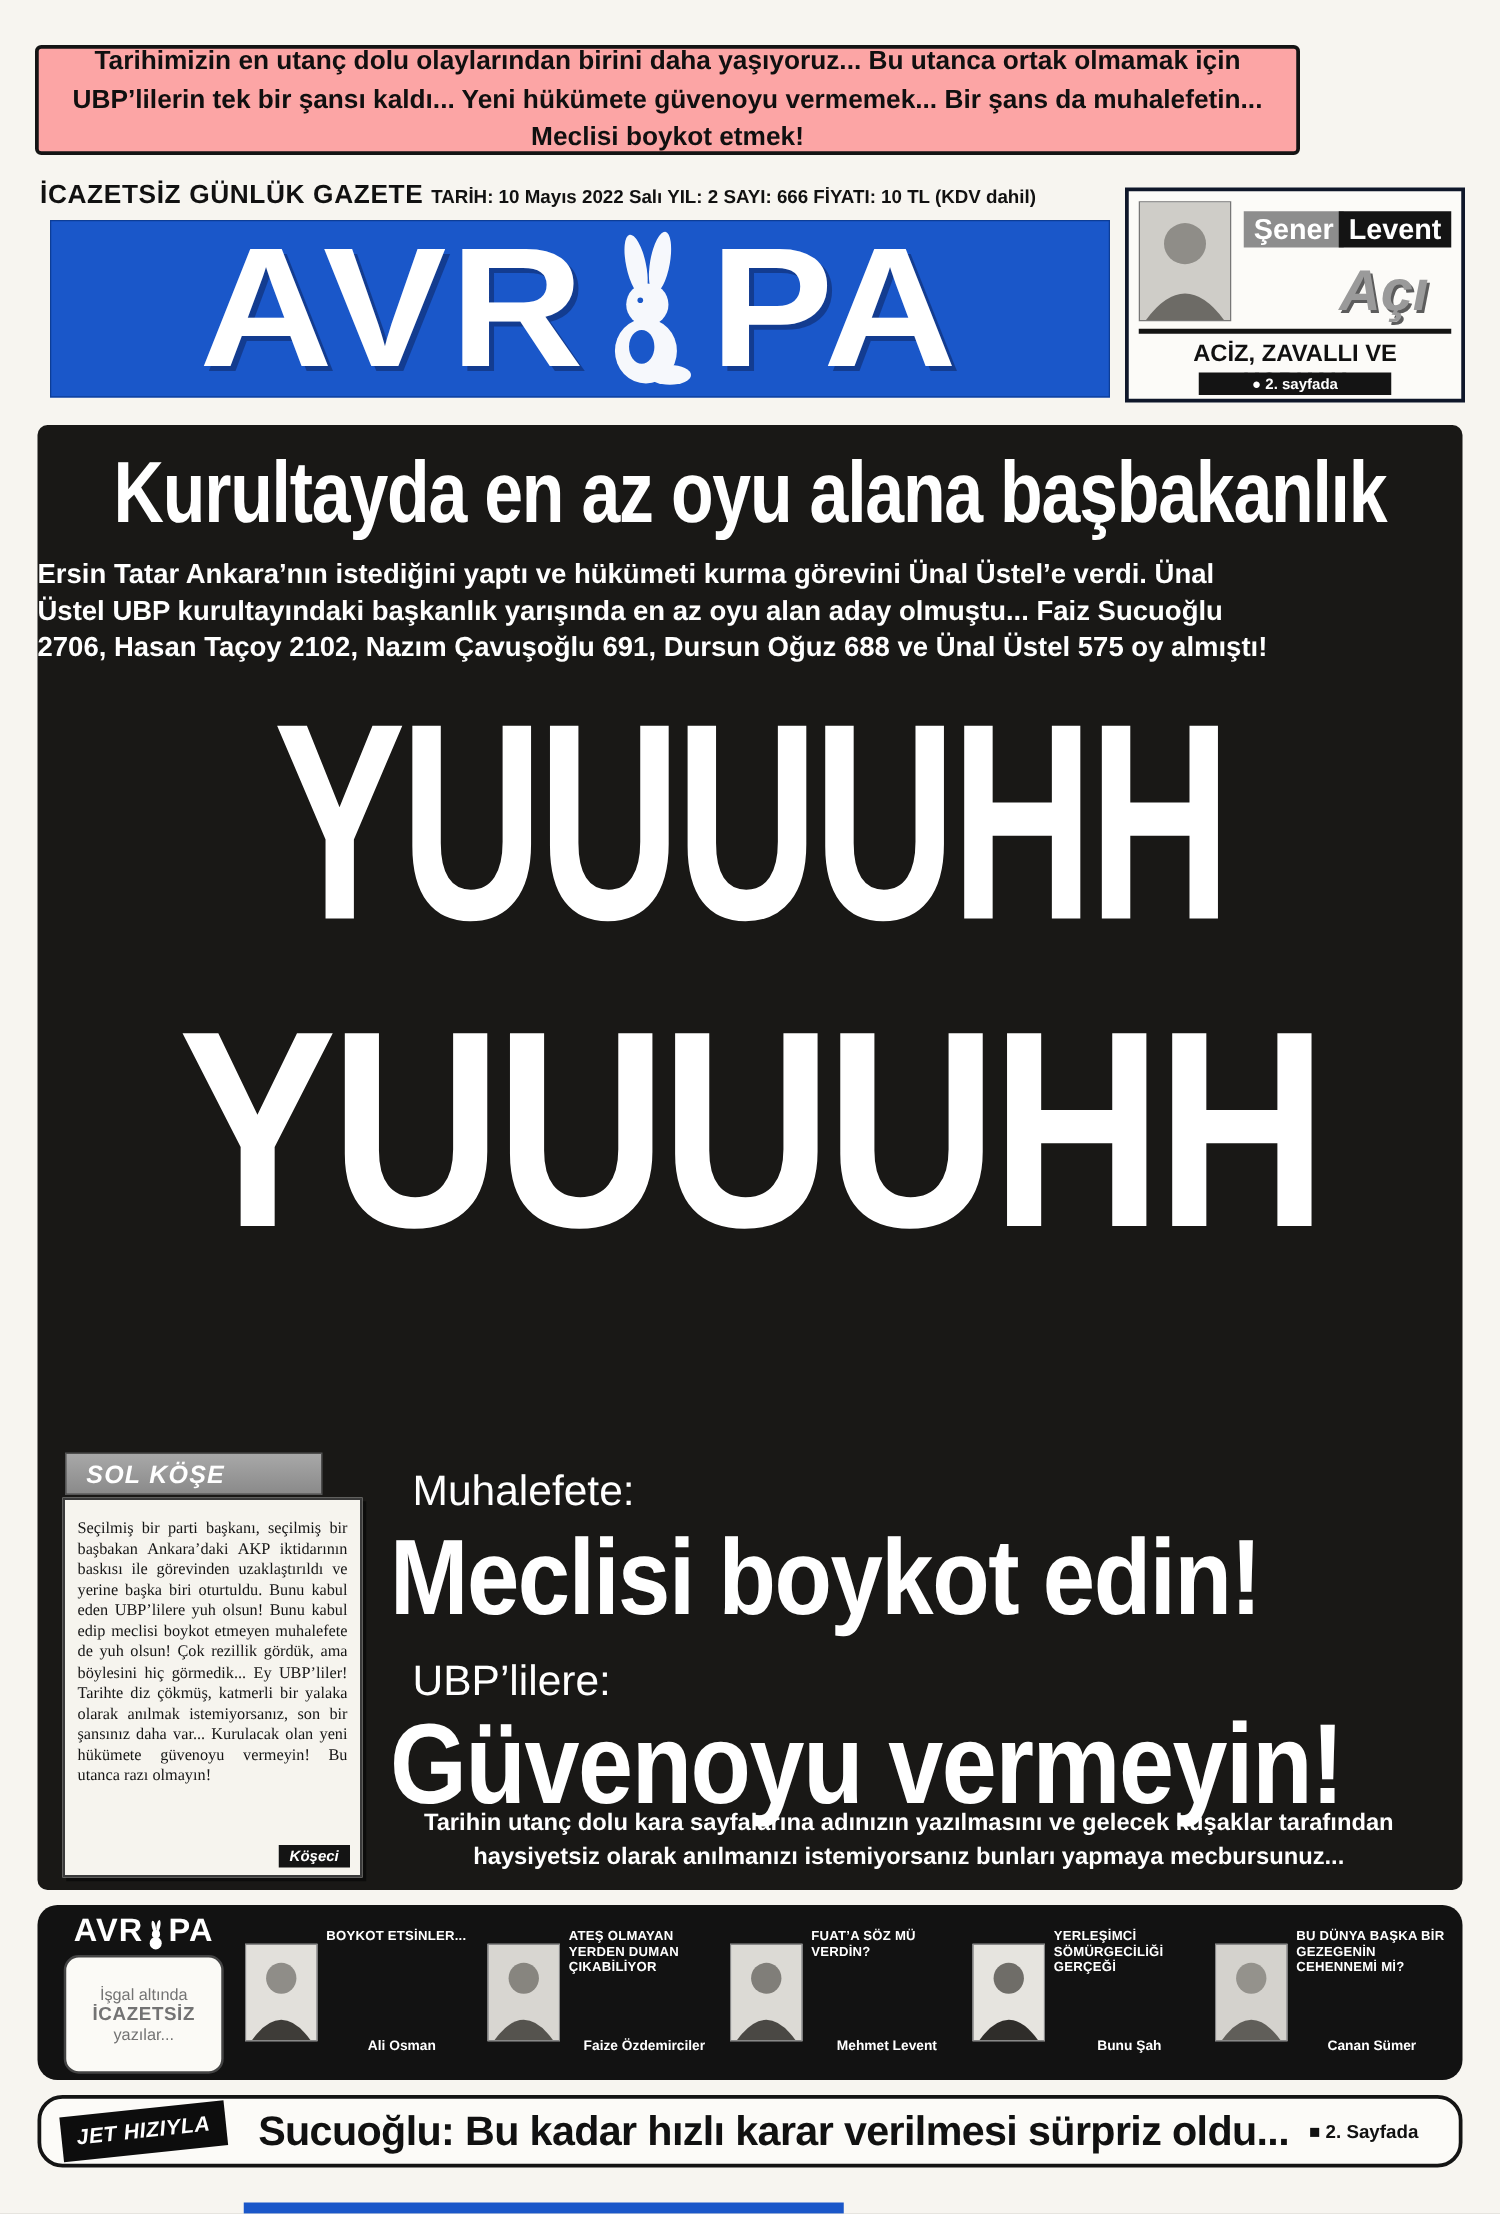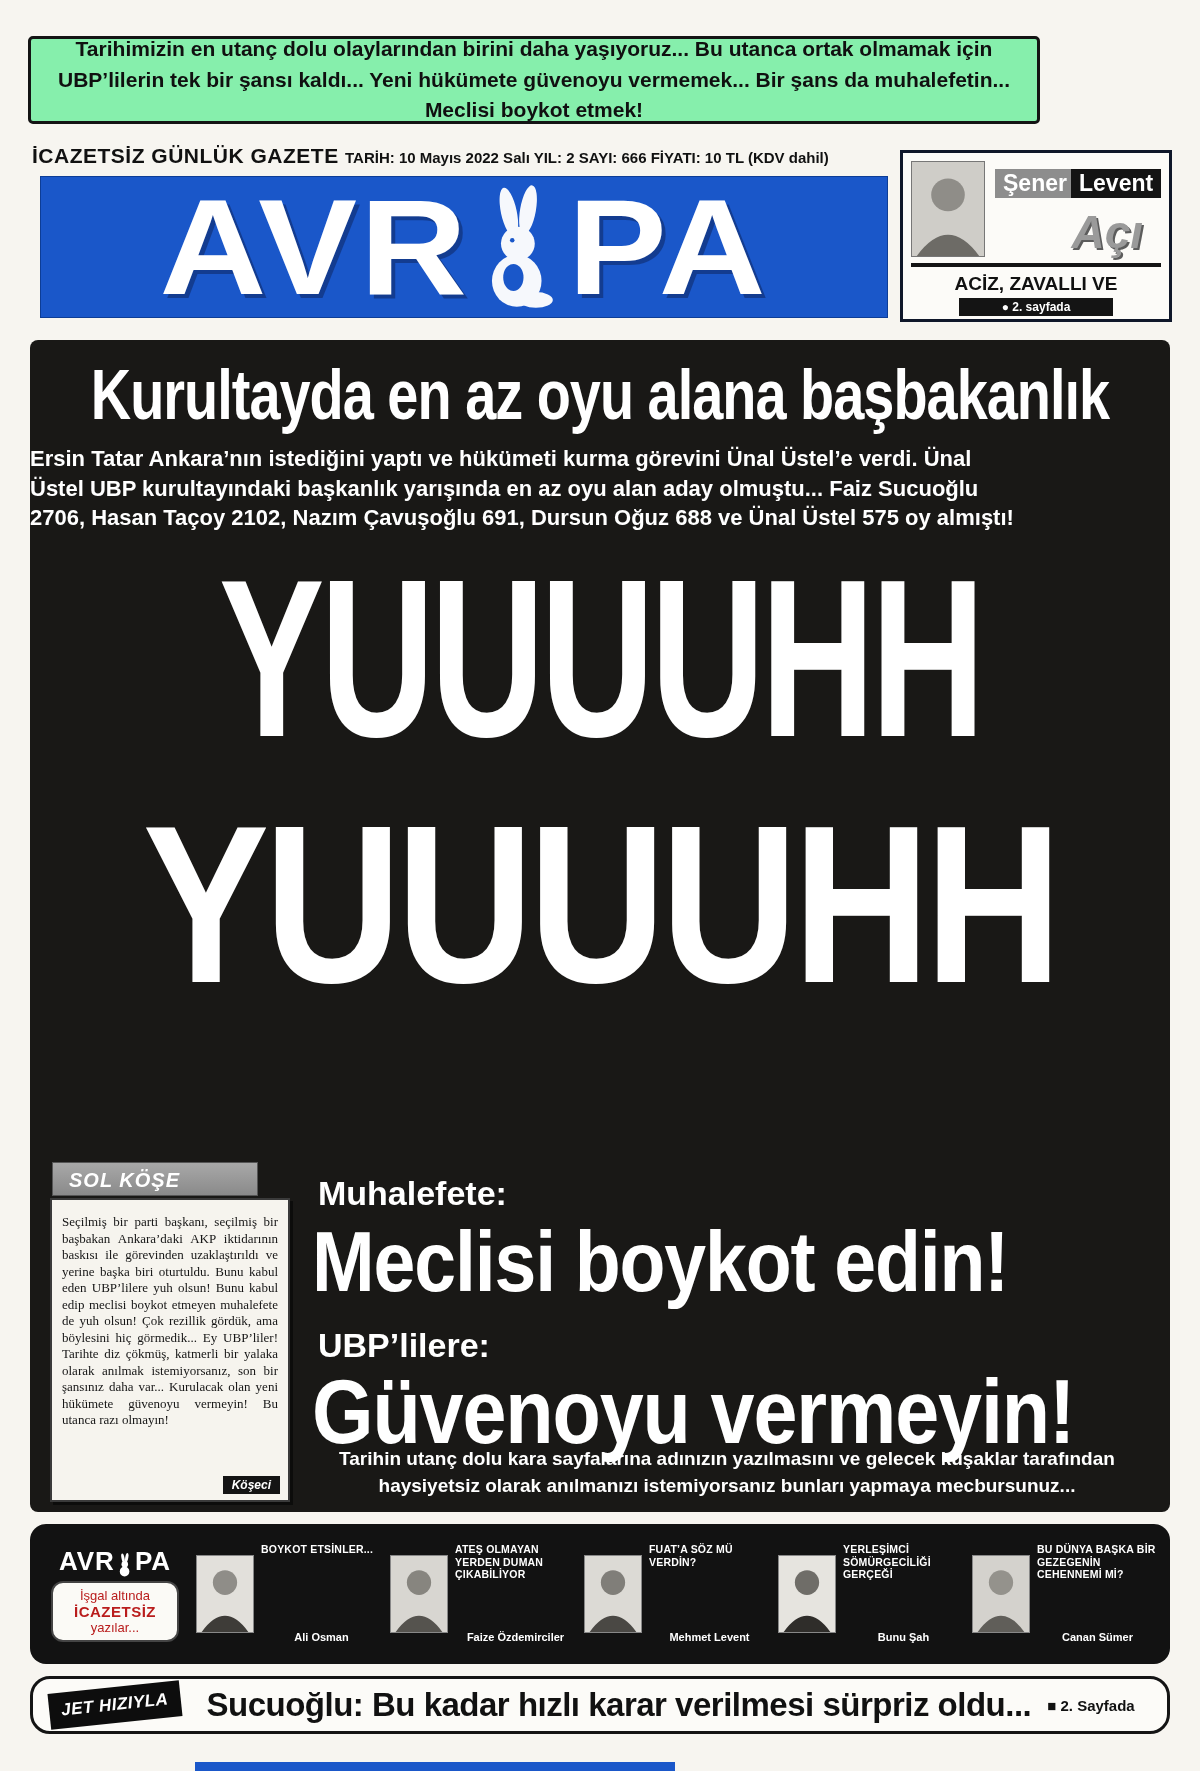--- a/index.html
+++ b/index.html
@@ -6,21 +6,21 @@
   html,body { background:#dedcd7; }
   .page {
     position:relative; width:1200px; height:1771px; margin:0 auto;
     background:#f7f5f0; overflow:hidden;
     font-family:"Liberation Sans", sans-serif; color:#111;
   }
 
   
   .banner {
     position:absolute; left:28px; top:36px; width:1012px; height:88px;
-    background:#86efac; border:3px solid #141414; border-radius:5px;
+    background:#fca5a5; border:3px solid #141414; border-radius:5px;
     display:flex; align-items:center; justify-content:center;
     padding:0 20px; text-align:center;
     font-weight:bold; font-size:21px; line-height:1.45; color:#101010;
   }
 
   
   .tagline { position:absolute; left:32px; top:144px; font-weight:900; font-size:21px; letter-spacing:.5px; }
   .dateline { position:absolute; left:345px; top:149px; font-weight:bold; font-size:15px; }
 
   
@@ -82,21 +82,21 @@
   .solkose-title { text-align:center; font-weight:900; font-size:20px; line-height:1.1; }
   .solkose-body {
     margin-top:6px; font-family:"Liberation Serif", serif; font-size:13px;
     line-height:1.27; text-align:justify;
   }
   .solkose-sign {
     position:absolute; right:8px; bottom:6px; background:#141414; color:#fff;
     font-style:italic; font-weight:bold; font-size:12px; padding:2px 9px;
   }
 
-  .call-label { position:absolute; left:288px; font-weight:700; font-size:34px; }
+  .call-label { position:absolute; left:300px; font-weight:400; font-size:34px; }
   .call-label1 { top:834px; }
   .call-label2 { top:986px; }
   .call-big { position:absolute; left:282px; font-weight:900; line-height:1; white-space:nowrap; }
   .call-big1 { top:878px; font-size:66px; letter-spacing:-1px; transform:scale(1.14,1.3); transform-origin:left top; }
   .call-big2 { top:1026px; font-size:70px; letter-spacing:-1px; transform:scale(1.13,1.3); transform-origin:left top; }
   .closing {
     position:absolute; left:272px; top:1106px; width:850px; text-align:center;
     font-weight:bold; font-size:19px; line-height:1.4;
   }
 
@@ -104,21 +104,21 @@
   .strip {
     position:absolute; left:30px; top:1524px; width:1140px; height:140px;
     background:#121212; border-radius:16px;
     display:flex; align-items:center; padding:0 12px; gap:8px;
   }
   .strip-logo { width:146px; display:flex; flex-direction:column; align-items:center; gap:4px; }
   .strip-logo-word { color:#fff; font-weight:900; font-size:26px; letter-spacing:1px; display:flex; align-items:flex-end; }
   .strip-logo-word .srabbit { width:16px; height:24px; margin:0 2px; }
   .strip-slogan {
     background:#fbfaf6; border-radius:12px; border:2px solid #444;
-    text-align:center; padding:5px 10px; color:#b91c1c; width:128px;
+    text-align:center; padding:22px 10px; color:#737373; width:128px;
   }
   .strip-slogan .s1 { font-size:13px; }
   .strip-slogan .s2 { font-size:15px; font-weight:900; letter-spacing:.5px; }
   .strip-slogan .s3 { font-size:13px; }
   .colcell { display:flex; align-items:center; gap:7px; flex:1; height:112px; }
   .colphoto { width:58px; height:78px; flex:0 0 58px; border:1px solid #888; background:#d6d6d6; }
   .coltext { display:flex; flex-direction:column; justify-content:space-between; height:102px; flex:1; }
   .colhead { color:#fff; font-weight:800; font-size:10.5px; line-height:1.2; letter-spacing:.2px; }
   .colname { color:#fff; font-weight:bold; font-size:11px; text-align:center; padding-bottom:2px; }
 

